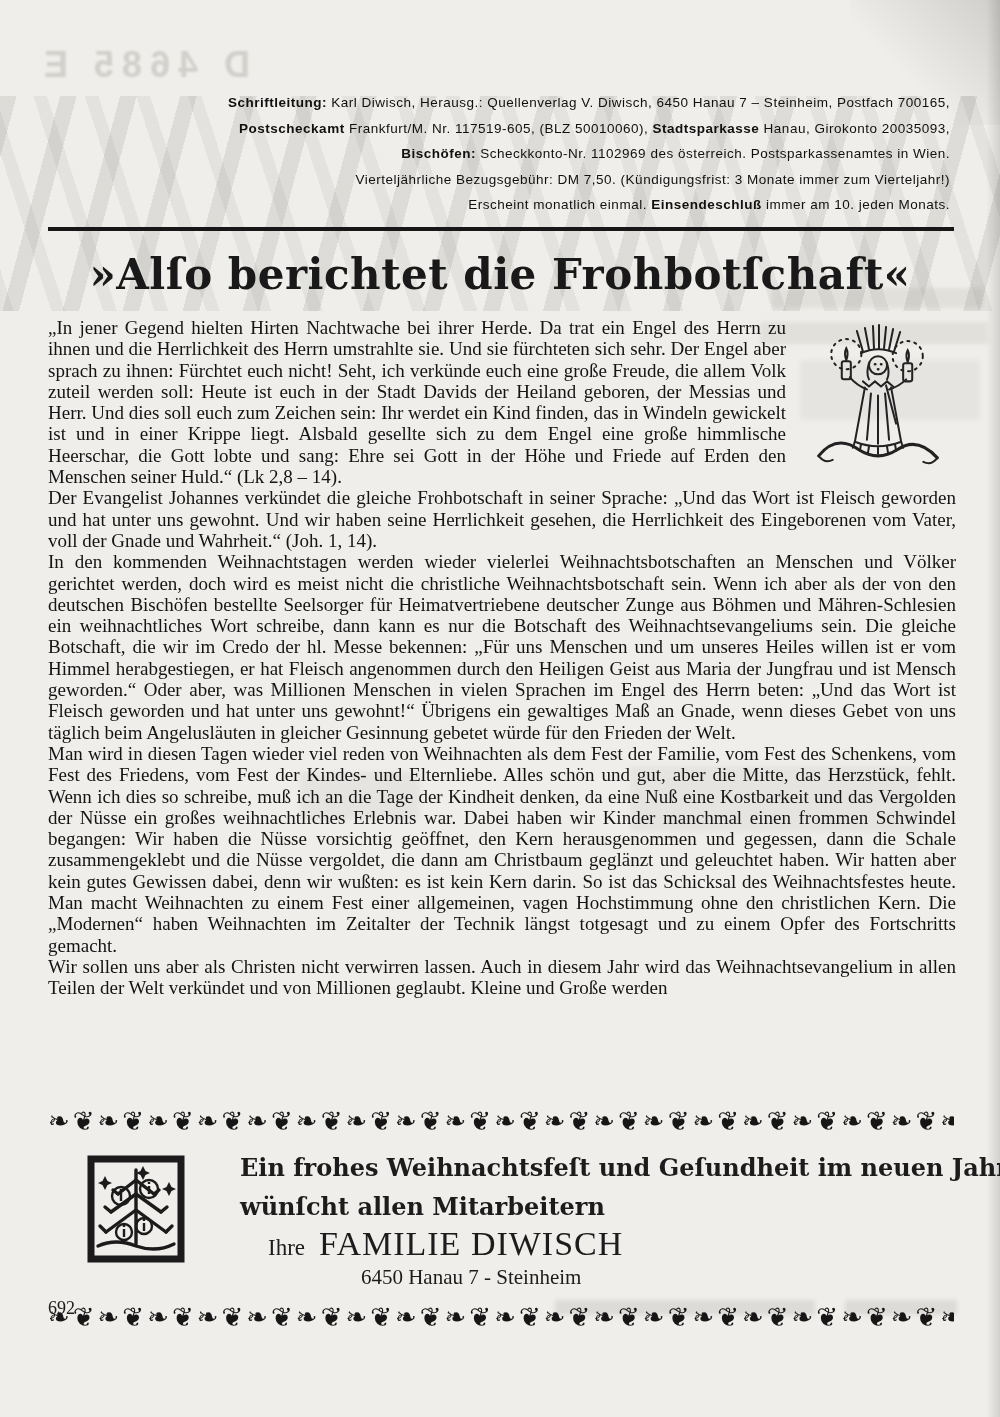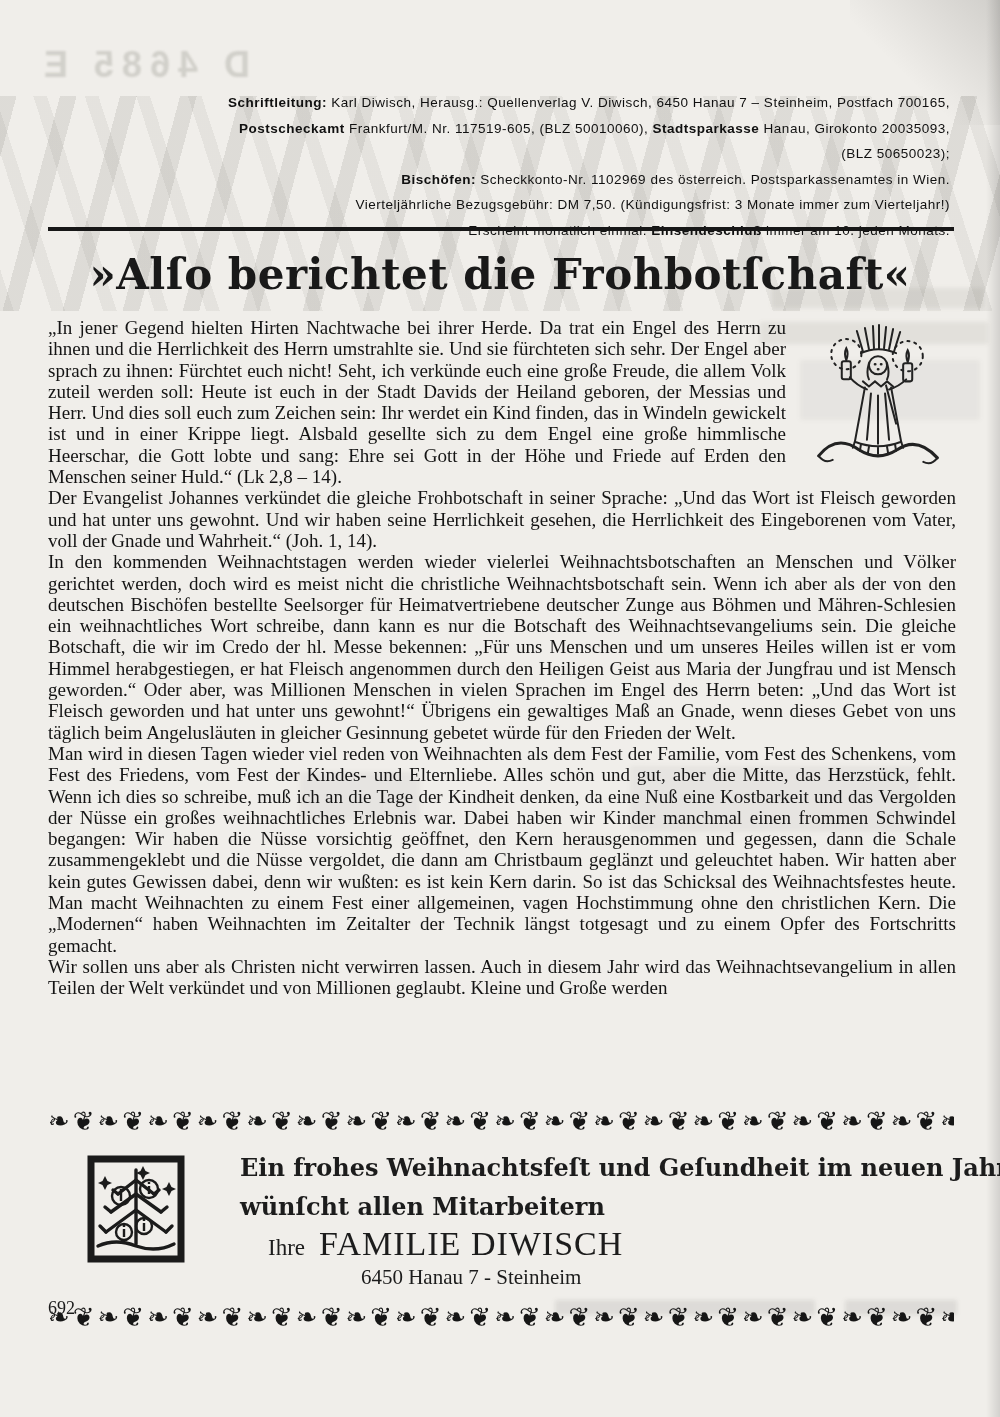--- a/index.html
+++ b/index.html
@@ -119,21 +119,20 @@
   <div class="ghost ghost-bar gb3"></div>
   <div class="ghost ghost-bar gb4"></div>
   <div class="ghost ghost-bar gb5"></div>
   <div class="ghost ghost-bar gb6"></div>
   <div class="ghost ghost-bar gb7"></div>
   <div class="ghost ghost-edge"></div>
 
   <div class="masthead">
     <div><b>Schriftleitung:</b><span> Karl Diwisch, Herausg.: Quellenverlag V. Diwisch, 6450 Hanau 7 – Steinheim, Postfach 700165,</span></div>
     <div><b>Postscheckamt</b><span> Frankfurt/M. Nr. 117519-605, (BLZ 50010060), </span><b>Stadtsparkasse</b><span> Hanau, Girokonto 20035093,</span></div>
-    <div><span>(BLZ 50650023);</span></div>
     <div><b>Bischöfen:</b><span> Scheckkonto-Nr. 1102969 des österreich. Postsparkassenamtes in Wien.</span></div>
     <div><span>Vierteljährliche Bezugsgebühr: DM 7,50. (Kündigungsfrist: 3 Monate immer zum Vierteljahr!)</span></div>
     <div><span>Erscheint monatlich einmal. </span><b>Einsendeschluß</b><span> immer am 10. jeden Monats.</span></div>
   </div>
   <div class="masthead-rule"></div>
 
   <h1 class="article-title">»Alſo berichtet die Frohbotſchaft«</h1>
 
   <div class="article-body">
     <div class="angel-float">

